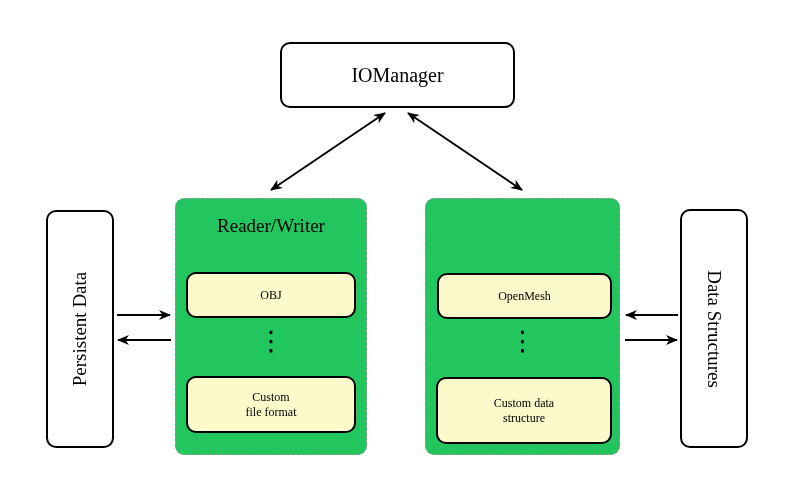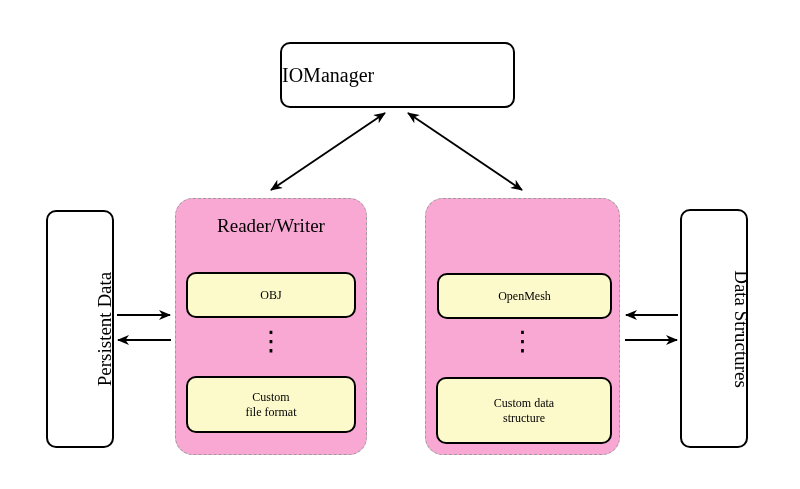--- a/index.html
+++ b/index.html
@@ -3,34 +3,34 @@
 <meta charset="utf-8">
 <style>
   html, body { margin: 0; padding: 0; background: #ffffff; }
   body { width: 800px; height: 489px; position: relative; overflow: hidden;
          font-family: "Liberation Serif", "DejaVu Serif", serif; color: #000; }
   .canvas { position: absolute; left: 0; top: 0; width: 800px; height: 489px; }
 
   .node {
     position: absolute; box-sizing: border-box; background: #ffffff;
     border: 2.3px solid #000; border-radius: 10px;
-    display: flex; align-items: center; justify-content: flex-start;
+    display: flex; align-items: center; justify-content: center;
     font-size: 20px;
   }
   .io-manager { left: 280px; top: 42px; width: 235px; height: 66px; }
 
   .vbox { font-size: 19px; }
   .persistent-data { left: 46px; top: 210px; width: 68px; height: 238px; }
   .data-structures { left: 680px; top: 209px; width: 68px; height: 239px; }
   .rot-ccw { transform: rotate(-90deg); white-space: nowrap; }
   .rot-cw  { transform: rotate(90deg);  white-space: nowrap; }
 
   .group {
     position: absolute; box-sizing: border-box;
-    background: #f9a8d4; border: 1.7px dashed #9b9b9b; border-radius: 18px;
+    background: #22c55e; border: 1.7px dashed #9b9b9b; border-radius: 9px;
   }
   .group-left  { left: 175px; top: 198px; width: 192px; height: 257px; }
   .group-right { left: 425px; top: 198px; width: 195px; height: 257px; }
   .group-title {
     position: absolute; left: 0; right: 0; top: 16px;
     text-align: center; font-size: 19px; white-space: nowrap;
   }
   .inner-box {
     position: absolute; box-sizing: border-box;
     background: #fcfacb; border: 2.5px solid #000; border-radius: 10px;

